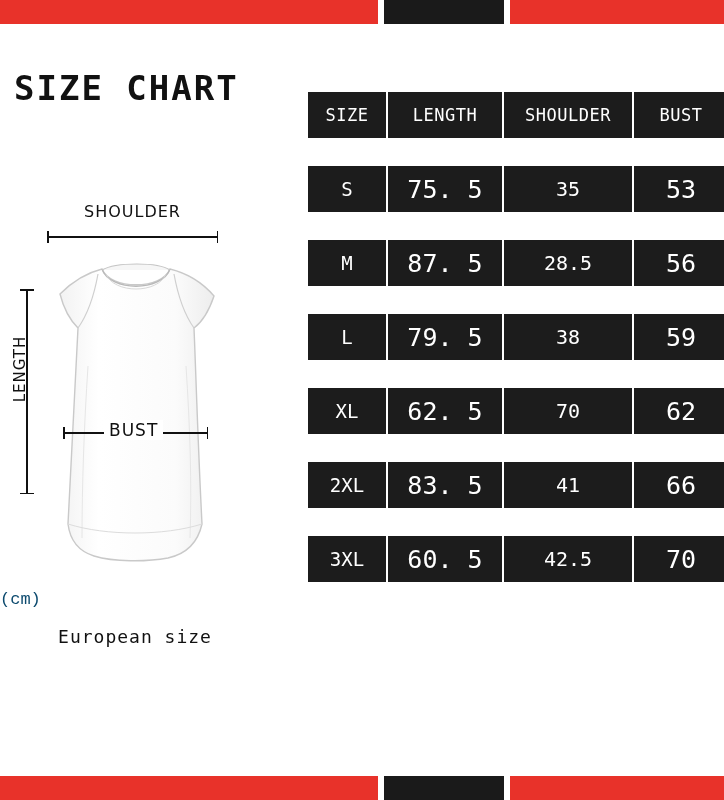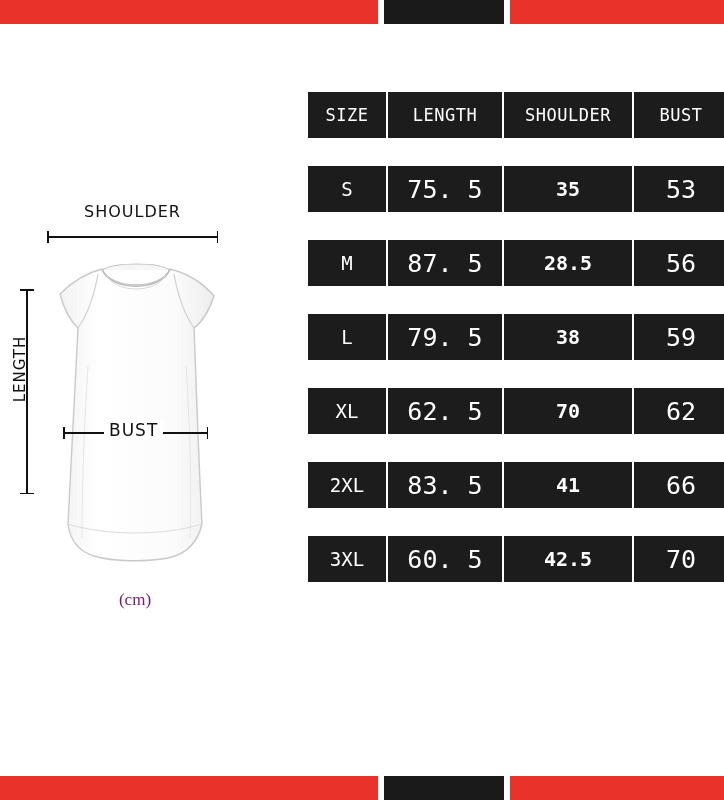--- a/index.html
+++ b/index.html
@@ -154,24 +154,23 @@
     font-size: 17px;
     letter-spacing: 1px;
     color: #111111;
   }
 
   .unit-label {
     position: absolute;
     left: 0;
     top: 566px;
     width: 270px;
-    text-align: center;
-    font-family: Liberation Serif, serif;
+    font-family: Liberation Mono, monospace;
     font-size: 17px;
-    color: #701a75;
+    color: #0c4a6e;
   }
   .region-label {
     position: absolute;
     left: 0;
     top: 602px;
     width: 270px;
     text-align: center;
     font-family: "DejaVu Sans Mono", monospace;
     font-size: 18px;
     letter-spacing: 1px;
@@ -217,35 +216,36 @@
   }
   .size-table td {
     font-size: 25px;
   }
   .col-size { width: 78px; }
   .col-length { width: 114px; }
   .col-shoulder { width: 128px; }
   .col-bust { width: 94px; }
 
   td.cell-size { font-size: 19px; }
-  td.cell-shoulder { font-weight: bold; font-size: 20px; }
+  td.cell-shoulder { font-weight: normal; font-size: 20px; }
 </style>
 </head>
 <body>
 
 <div class="edge-bar top">
   <div class="bar-seg bar-red" style="width:378px"></div>
   <div class="bar-seg bar-white" style="width:6px"></div>
   <div class="bar-seg bar-dark" style="width:120px"></div>
   <div class="bar-seg bar-white" style="width:6px"></div>
   <div class="bar-seg bar-red" style="width:214px"></div>
 </div>
 
 <div class="left-panel">
 
+  <div class="size-chart-title">SIZE  CHART</div>
 
   <div class="shoulder-label">SHOULDER</div>
   <div class="shoulder-line">
     <div class="tickL"></div>
     <div class="h"></div>
     <div class="tickR"></div>
   </div>
 
   <div class="length-line">
     <div class="tickT"></div>
@@ -291,20 +291,21 @@
   </svg>
 
   <div class="bust-line">
     <div class="tickL"></div>
     <div class="h"></div>
     <div class="tickR"></div>
   </div>
   <div class="bust-label">BUST</div>
 
   <div class="unit-label">(cm)</div>
+  <div class="region-label">European size</div>
 </div>
 
 <div class="table-panel">
   <table class="size-table">
     <colgroup>
       <col class="col-size">
       <col class="col-length">
       <col class="col-shoulder">
       <col class="col-bust">
     </colgroup>

